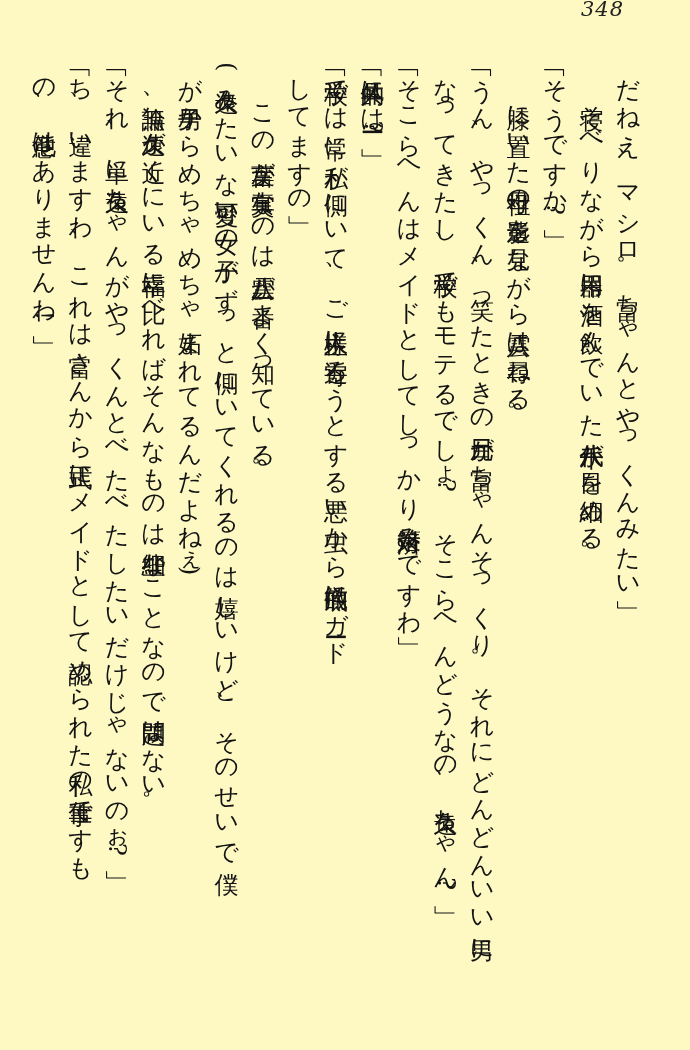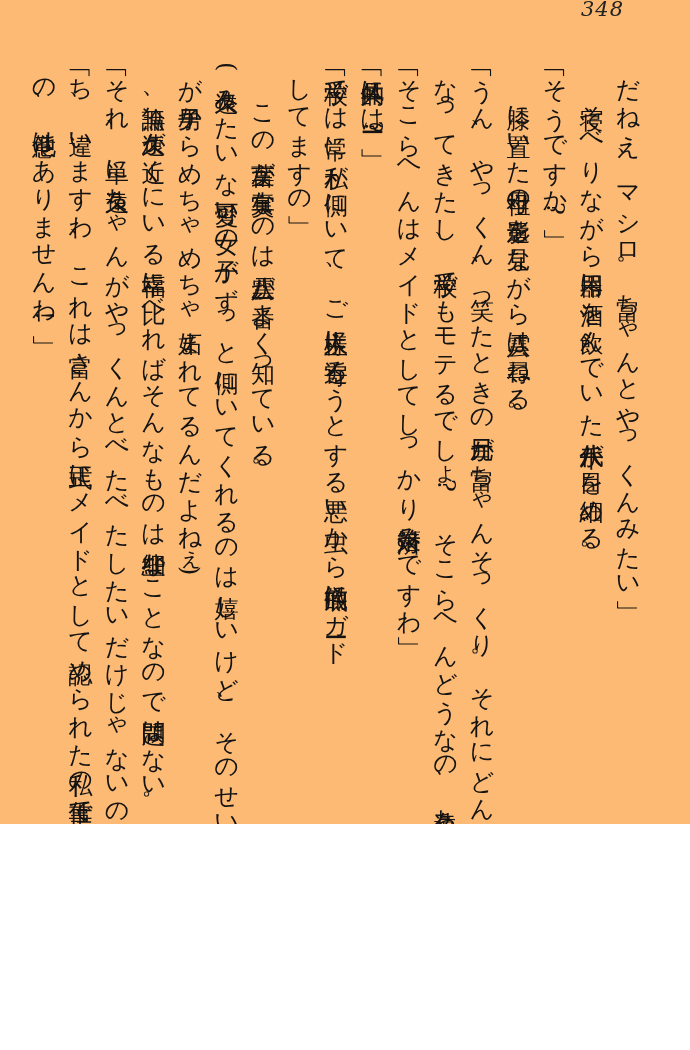--- a/index.html
+++ b/index.html
@@ -3,22 +3,22 @@
 <meta charset="utf-8">
 <style>
   html, body {
     margin: 0;
     padding: 0;
     background: #ffffff;
   }
   .book-page {
     position: relative;
     width: 690px;
-    height: 824px;
-    background: #fdba74;
+    height: 1050px;
+    background: #fef9c3;
     overflow: hidden;
     font-family: "DejaVu Serif", "Liberation Serif", serif;
   }
   .page-number {
     position: absolute;
     top: -3px;
     left: 581px;
     font-size: 21px;
     font-style: italic;
     letter-spacing: 1px;

